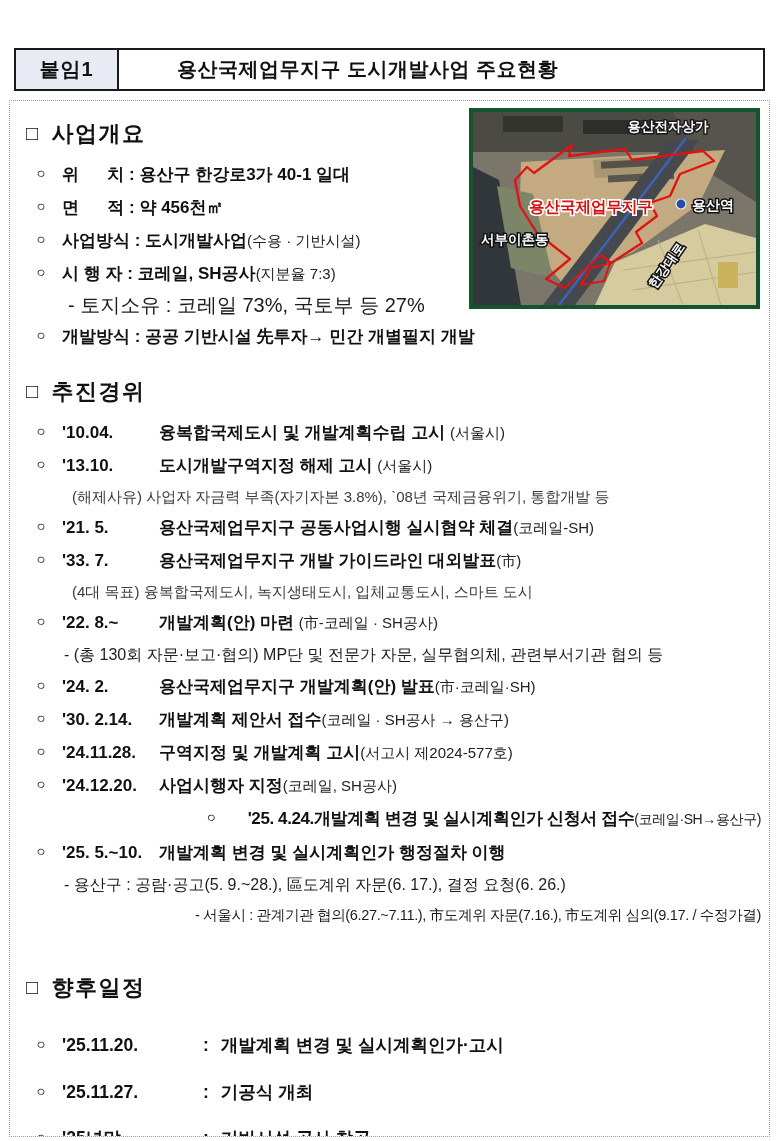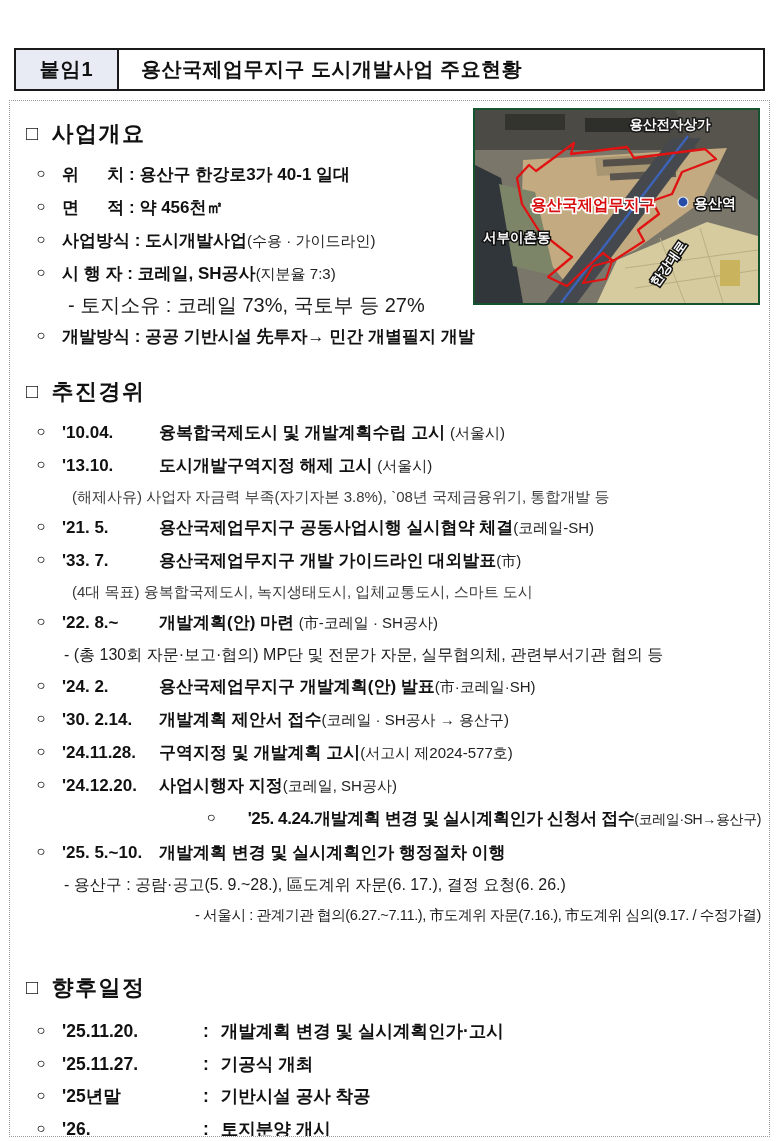--- a/index.html
+++ b/index.html
@@ -1,28 +1,28 @@
 <!DOCTYPE html>
 <html><head>
 <meta charset="utf-8">
 <style>
   html,body{margin:0;padding:0;background:#ffffff;}
   body{width:779px;height:1141px;font-family:"Liberation Sans","DejaVu Sans",sans-serif;color:#111;overflow:hidden;}
   .page{position:relative;width:779px;height:1141px;background:#fff;}
 
   
-  .doc-header{position:absolute;left:14px;top:48px;width:751px;height:43px;border:2px solid #1a1a1a;display:flex;box-sizing:border-box;background:#fff;}
+  .doc-header{position:absolute;left:14px;top:48px;width:751px;height:43px;border:2px solid #1a1a1a;display:flex;box-sizing:border-box;background:#fff;gap:36px;}
   .doc-tag{width:101px;background:#e9ebf4;border-right:2px solid #1a1a1a;display:flex;align-items:center;justify-content:center;font-size:20px;font-weight:700;letter-spacing:1px;}
   .doc-title{flex:1;display:flex;align-items:center;padding-left:22px;font-size:20px;font-weight:700;letter-spacing:0.5px;}
 
   
   .content{position:absolute;left:9px;top:100px;width:761px;height:1037px;border:1px dotted #9a9aa0;box-sizing:border-box;padding:12px 8px 0 16px;overflow:hidden;background:#fff;}
 
   
-  .map-wrap{position:absolute;top:7px;right:9px;width:283px;height:193px;border:2px solid #14532d;overflow:hidden;background:#7b766a;}
+  .map-wrap{position:absolute;top:7px;right:9px;width:283px;height:193px;border:4px solid #14532d;overflow:hidden;background:#7b766a;}
   .map-wrap svg{display:block;}
   .map-label{font-weight:700;paint-order:stroke;}
 
   .sec-head{font-size:22px;font-weight:700;margin:6px 0 9px 0;letter-spacing:1.5px;}
   .sec-head .sq{font-weight:400;font-size:20px;margin-right:12px;position:relative;top:-1px;}
 
   .bullet{display:inline-block;width:27px;padding-left:9px;font-size:12px;font-weight:400;vertical-align:2px;}
 
   
   .o-row{font-size:17px;font-weight:600;line-height:32px;white-space:pre;}
@@ -37,21 +37,21 @@
   .h-sub{font-size:15px;font-weight:400;color:#3a3a3a;line-height:29px;padding-left:46px;white-space:pre;}
   .h-subdash{font-size:16px;font-weight:500;color:#1c1c1c;line-height:31px;padding-left:38px;white-space:pre;}
   .tight{letter-spacing:-0.4px;text-align:right;}
   .tight .h-note{font-size:14px;}
   .h-subdash.tight{font-size:14.6px;}
 
   
   .future{margin-top:42px;}
   .future .sec-head{margin-bottom:12px;}
   .f-row{font-size:17.5px;font-weight:600;line-height:32.5px;white-space:pre;}
-  .f-date{display:inline-block;min-width:141px;}
+  .f-date{display:inline-block;min-width:141px;margin-top:14px;}
   .f-colon{display:inline-block;margin-right:12px;font-weight:600;}
 </style>
 </head>
 <body>
 
 <div class="page">
 
   <div class="doc-header">
     <div class="doc-tag">붙임1</div>
     <div class="doc-title">용산국제업무지구 도시개발사업 주요현황</div>
@@ -92,21 +92,21 @@
         <text class="map-label" x="8" y="132" text-anchor="start" font-size="13.5" fill="#fdfdfd" stroke="#111" stroke-width="3">서부이촌동</text>
         <text class="map-label" x="197" y="156" text-anchor="middle" font-size="13" fill="#fdfdfd" stroke="#111" stroke-width="3" transform="rotate(-55 197 156)">한강대로</text>
       </svg>
     </div>
 
     <div class="section">
       <div class="sec-head"><span class="sq">□</span><span>사업개요</span></div>
 
       <div class="o-row"><span class="bullet">ㅇ</span><span>위      치 : 용산구 한강로3가 40-1 일대</span><span class="o-note"></span></div>
       <div class="o-row"><span class="bullet">ㅇ</span><span>면      적 : 약 456천㎡</span><span class="o-note"></span></div>
-      <div class="o-row"><span class="bullet">ㅇ</span><span>사업방식 : 도시개발사업</span><span class="o-note">(수용 · 가이드라인)</span></div>
+      <div class="o-row"><span class="bullet">ㅇ</span><span>사업방식 : 도시개발사업</span><span class="o-note">(수용 · 기반시설)</span></div>
       <div class="o-row"><span class="bullet">ㅇ</span><span>시 행 자 : 코레일, SH공사</span><span class="o-note">(지분율 7:3)</span></div>
       <div class="o-sub">- 토지소유 : 코레일 73%, 국토부 등 27%</div>
       <div class="o-row"><span class="bullet">ㅇ</span><span>개발방식 : 공공 기반시설 先투자→ 민간 개별필지 개발</span><span class="o-note"></span></div>
     </div>
 
     <div class="section history">
       <div class="sec-head"><span class="sq">□</span><span>추진경위</span></div>
 
       <div class="h-row"><span class="bullet">ㅇ</span><span class="h-date">'10.04.</span><span>융복합국제도시 및 개발계획수립 고시 </span><span class="h-note">(서울시)</span></div>
       <div class="h-row"><span class="bullet">ㅇ</span><span class="h-date">'13.10.</span><span>도시개발구역지정 해제 고시 </span><span class="h-note">(서울시)</span></div>

